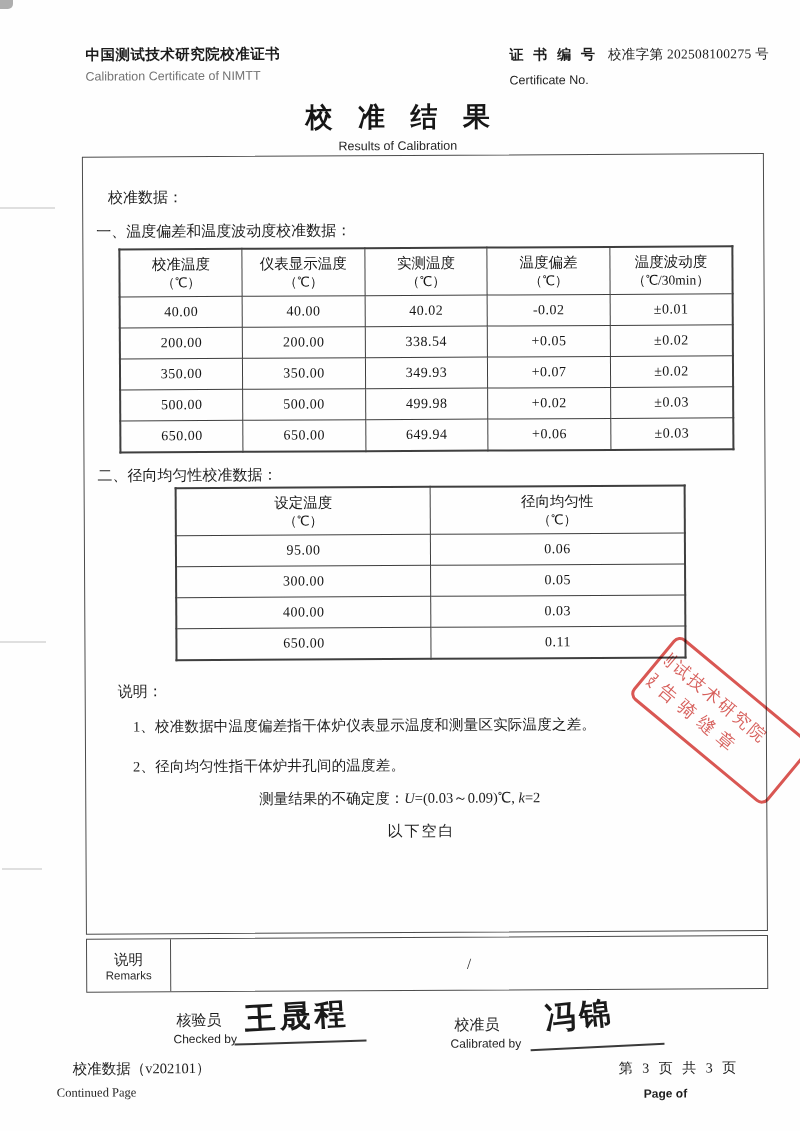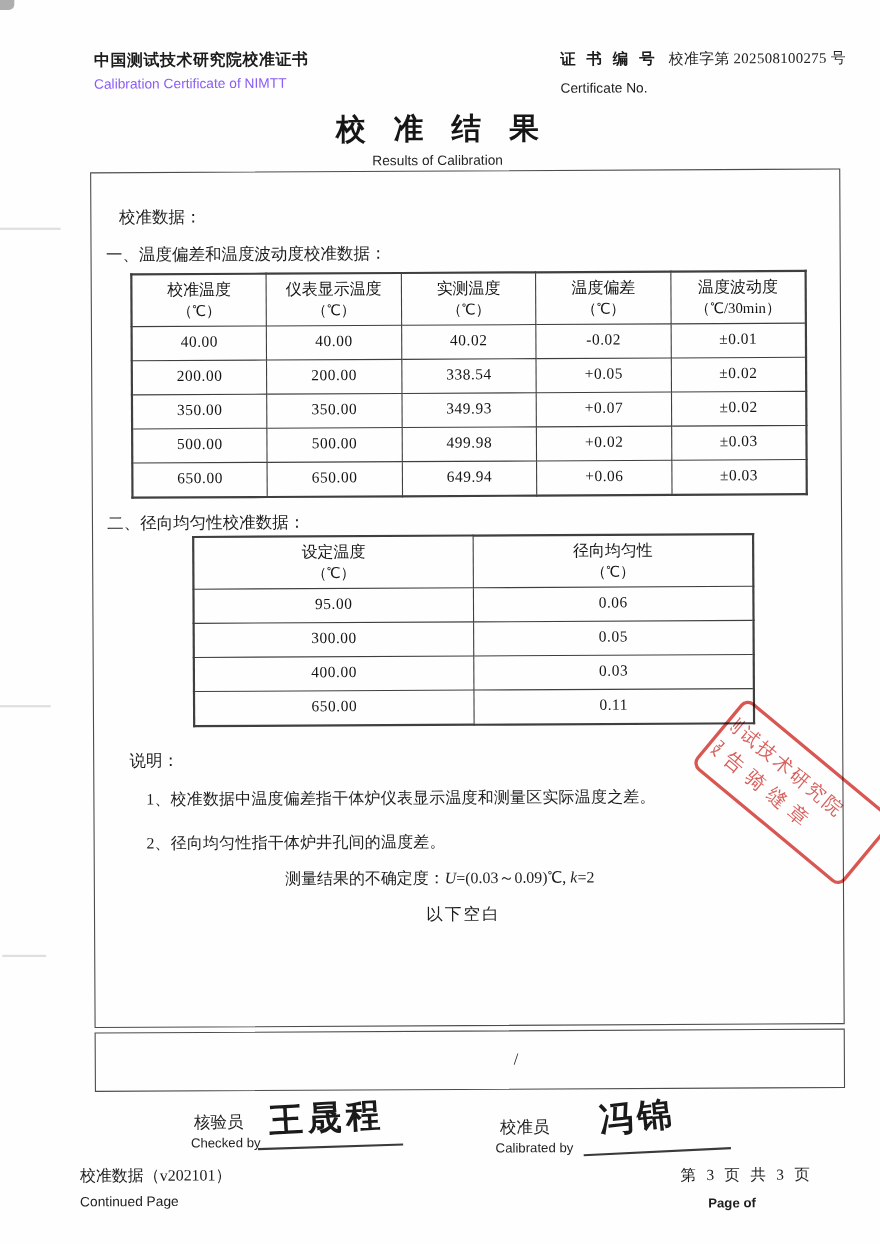--- a/index.html
+++ b/index.html
@@ -12,21 +12,21 @@
   .tilt { position:absolute; inset:0; transform:rotate(-0.3deg); transform-origin:400px 560px; }
   .sans { font-family:"Liberation Sans", sans-serif; }
   .abs { position:absolute; }
 
   
   .corner-smudge { position:absolute; left:0; top:0; width:13px; height:9px; background:#a0a0a0; opacity:.85; border-radius:0 0 5px 0; }
   .edge-mark { position:absolute; height:2px; background:#c9c9c9; opacity:.6; }
 
   
   .org-cn { left:88px; top:44px; font-size:14.5px; font-weight:700; letter-spacing:.5px; font-family:"Liberation Sans",sans-serif; color:#1b1b1b; }
-  .org-en { left:88px; top:68px; font-size:12.5px; color:#8b5cf6; }
+  .org-en { left:88px; top:68px; font-size:12.5px; color:#737373; }
   .certno-row { left:512px; top:46px; white-space:nowrap; }
   .certno-label { font-family:"Liberation Sans",sans-serif; font-weight:700; font-size:14px; letter-spacing:3px; }
   .certno-value { font-size:13.5px; margin-left:6px; letter-spacing:.3px; }
   .certno-en { left:512px; top:74px; font-size:12.5px;text-align:center; }
   .title { left:0; top:99px; width:800px; text-align:center; font-family:"Liberation Sans",sans-serif;
            font-weight:700; font-size:27px; letter-spacing:9px; text-indent:9px; color:#161616; }
   .subtitle { left:0; top:139px; width:800px; text-align:center; font-size:12.5px; color:#242424; }
 
   
   .frame { left:84px; top:155px; width:682px; height:778px; border:1.5px solid #4c4c4c; }
@@ -73,21 +73,21 @@
   .cal-en { left:448px; top:1037px; }
   .sig { font-size:31px; font-weight:700; color:#1a1a1a; letter-spacing:4px; white-space:nowrap; }
   .sig1 { left:242px; top:995px; transform:rotate(-3deg); }
   .sig2 { left:542px; top:996px; transform:rotate(-6deg); }
   .sig-line { position:absolute; height:2px; background:#3a3a3a; }
   .sig-line1 { left:232px; top:1041px; width:132px; transform:rotate(-1.5deg); }
   .sig-line2 { left:528px; top:1047px; width:134px; transform:rotate(-2.5deg); }
 
   
   .foot-left-cn  { left:70px; top:1058px; font-size:14.5px; }
-  .foot-left-en  { left:70px; top:1084px; font-size:12.5px; font-family:Liberation Sans, sans-serif; }
+  .foot-left-en  { left:54px; top:1084px; font-size:12.5px; font-family:Liberation Serif, serif; }
   .foot-right-cn { left:616px; top:1061px; font-size:14px; letter-spacing:3px; }
   .foot-right-en { left:641px; top:1088px; font-size:12px; font-family:"Liberation Sans",sans-serif;font-weight:bold; }
 
   
   .stamp { left:632px; top:682px; width:176px; height:80px; transform:rotate(40deg);
            border:3px solid rgba(214,72,68,.8); border-radius:9px;
            display:flex; flex-direction:column; align-items:flex-start; justify-content:center;
            padding:2px 4px; gap:3px; mix-blend-mode:multiply; opacity:.92; }
   .stamp-clip { overflow:hidden; width:100%; }
   .stamp .l1 { font-size:17px; letter-spacing:2.5px; margin-left:-9px; }
@@ -222,20 +222,24 @@
 
     <div class="abs notes-h">说明：</div>
     <div class="abs note note1">1、校准数据中温度偏差指干体炉仪表显示温度和测量区实际温度之差。</div>
     <div class="abs note note2">2、径向均匀性指干体炉井孔间的温度差。</div>
 
     <div class="abs uncert"><span>测量结果的不确定度：</span><i>U</i><span>=(0.03～0.09)℃, </span><i>k</i><span>=2</span></div>
 
     <div class="abs blank">以下空白</div>
 
     <div class="abs remarks-box">
+      <div class="remarks-label">
+        <div class="cn">说明</div>
+        <div class="en">Remarks</div>
+      </div>
       <div class="remarks-value">/</div>
     </div>
 
     <div class="abs stamp" style="border-color: rgb(214, 72, 68);">
       <div class="stamp-clip">
           <div class="l1">测试技术研究院</div>
         </div>
       <div class="stamp-clip">
           <div class="l2">报告骑缝章</div>
         </div>

